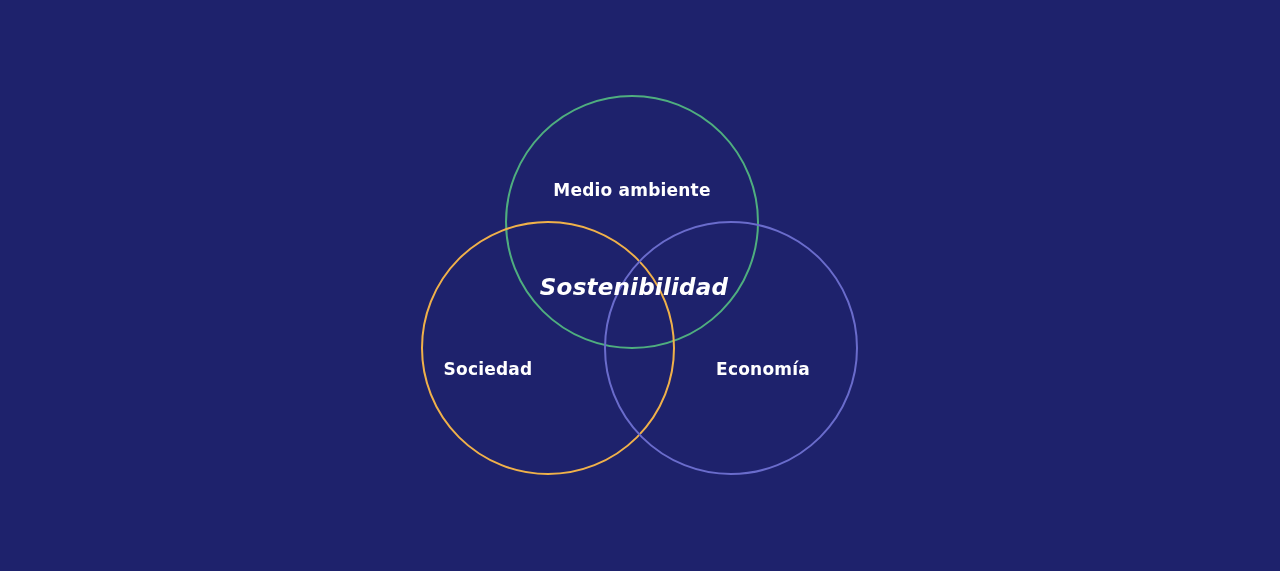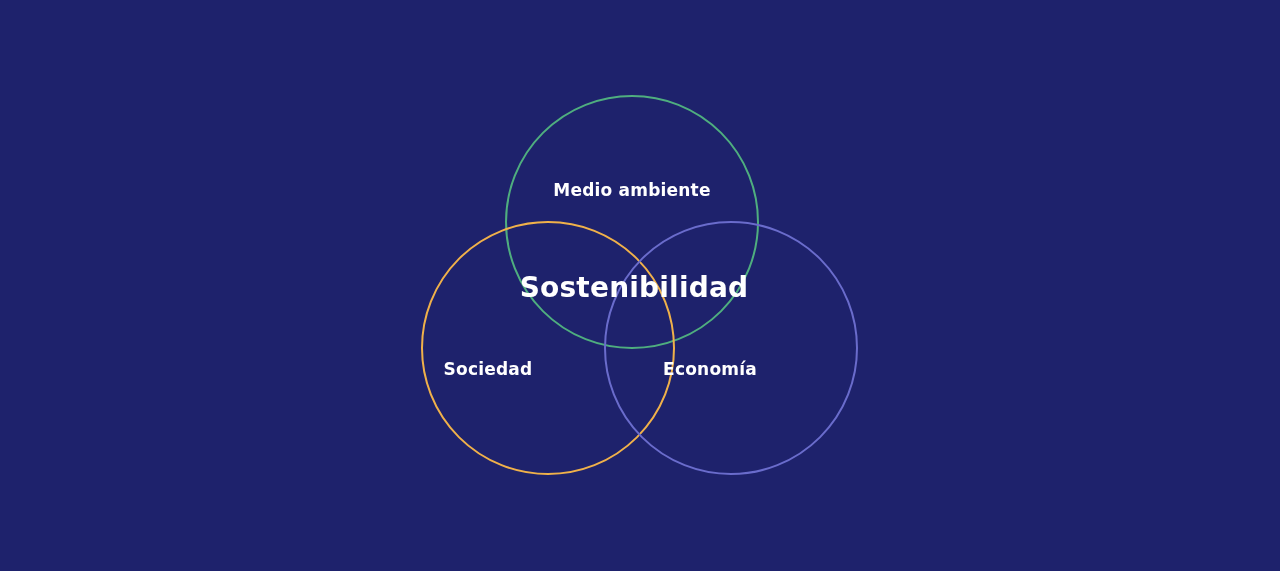--- a/index.html
+++ b/index.html
@@ -31,33 +31,34 @@
       color: #ffffff;
       white-space: nowrap;
       transform: translate(-50%, -50%);
       font-weight: bold;
       letter-spacing: 0.2px;
     }
     .label.small {
       font-size: 17px;
     }
     .label.big {
-      font-size: 28px;
+      font-size: 23px;
+      font-style: italic;
     }
   </style>
 </head>
 <body>
 
 <div class="stage">
   <svg class="venn" width="1280" height="571" viewBox="0 0 1280 571">
     <circle cx="632" cy="222" r="126" fill="none" stroke="#4fae7f" stroke-width="2"></circle>
     <circle cx="548" cy="348" r="126" fill="none" stroke="#f0b14a" stroke-width="2"></circle>
     <circle cx="731" cy="348" r="126" fill="none" stroke="#6a6ccc" stroke-width="2"></circle>
   </svg>
 
   <div class="label small" style="left:632px; top:190px;">Medio ambiente</div>
 
   <div class="label big" style="left:634px; top:287px;">Sostenibilidad</div>
 
   <div class="label small" style="left:488px; top:369px;">Sociedad</div>
 
-  <div class="label small" style="left:710px; top:369px;">Economía</div>
+  <div class="label small" style="left:763px; top:369px;">Economía</div>
 </div>
 
 </body></html>

